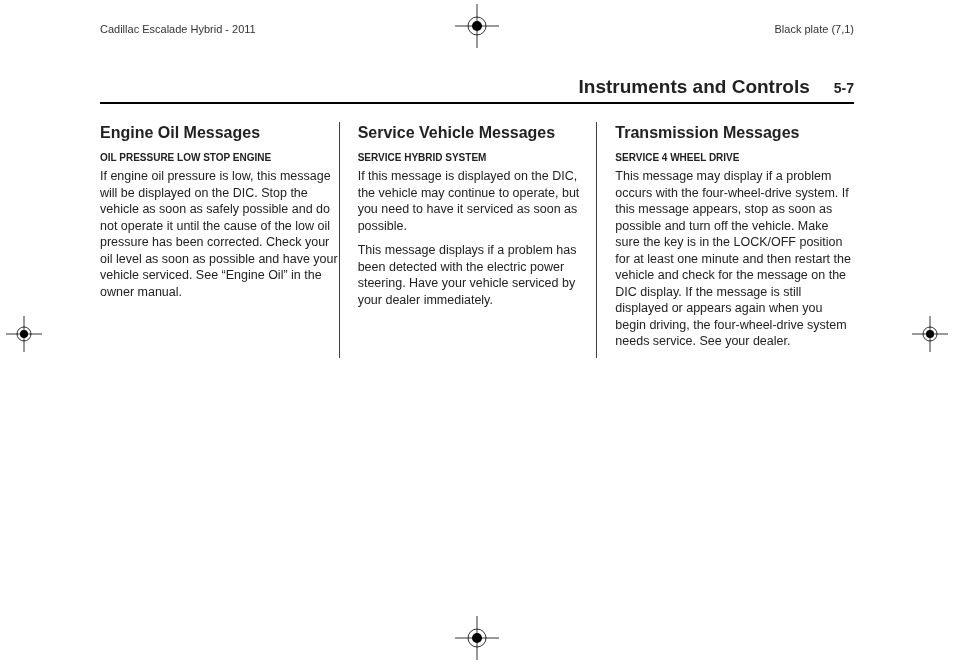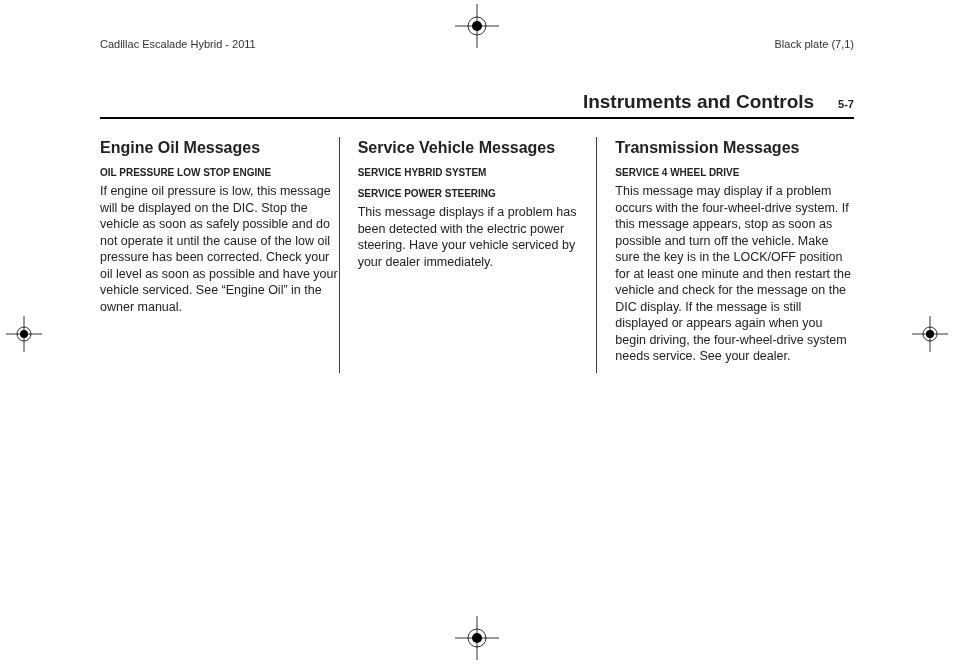--- a/index.html
+++ b/index.html
@@ -9,21 +9,21 @@
     width: 954px;
     height: 668px;
     background: #fff;
     font-family: Arial, Helvetica, sans-serif;
     color: #222;
   }
   .page {
     width: 954px;
     height: 668px;
     position: relative;
-    padding: 33px 30px 20px 30px;
+    padding: 18px 30px 20px 30px;
   }
   .topbar {
     display: flex;
     align-items: center;
     justify-content: space-between;
     font-size: 11px;
     color: #333;
     padding: 0 70px 0 70px;
     height: 22px;
   }
@@ -47,21 +47,21 @@
     padding-bottom: 4px;
     margin-bottom: 18px;
   }
   .header-title {
     font-weight: 700;
     font-size: 19px;
     margin-right: 24px;
   }
   .header-page {
     font-weight: 700;
-    font-size: 11px;
+    font-size: 14px;
   }
   .cols {
     display: flex;
   }
   .col {
     flex: 1 1 0;
     font-size: 12.5px;
     line-height: 1.32;
     min-width: 0;
   }
@@ -149,21 +149,21 @@
 
       <div class="col">
         <p class="h1">Engine Oil Messages</p>
         <p class="h2">OIL PRESSURE LOW STOP ENGINE</p>
         <p class="bodytext">If engine oil pressure is low, this message will be displayed on the DIC. Stop the vehicle as soon as safely possible and do not operate it until the cause of the low oil pressure has been corrected. Check your oil level as soon as possible and have your vehicle serviced. See “Engine Oil” in the owner manual.</p>
       </div>
 
       <div class="col">
         <p class="h1">Service Vehicle Messages</p>
         <p class="h2">SERVICE HYBRID SYSTEM</p>
-        <p class="h2">SERVICE POWER STEERING</p>
+        <p class="bodytext">If this message is displayed on the DIC, the vehicle may continue to operate, but you need to have it serviced as soon as possible.</p>
         <p class="bodytext">This message displays if a problem has been detected with the electric power steering. Have your vehicle serviced by your dealer immediately.</p>
       </div>
 
       <div class="col">
         <p class="h1">Transmission Messages</p>
         <p class="h2">SERVICE 4 WHEEL DRIVE</p>
         <p class="bodytext">This message may display if a problem occurs with the four-wheel-drive system. If this message appears, stop as soon as possible and turn off the vehicle. Make sure the key is in the LOCK/OFF position for at least one minute and then restart the vehicle and check for the message on the DIC display. If the message is still displayed or appears again when you begin driving, the four-wheel-drive system needs service. See your dealer.</p>
       </div>
 
     </div>

